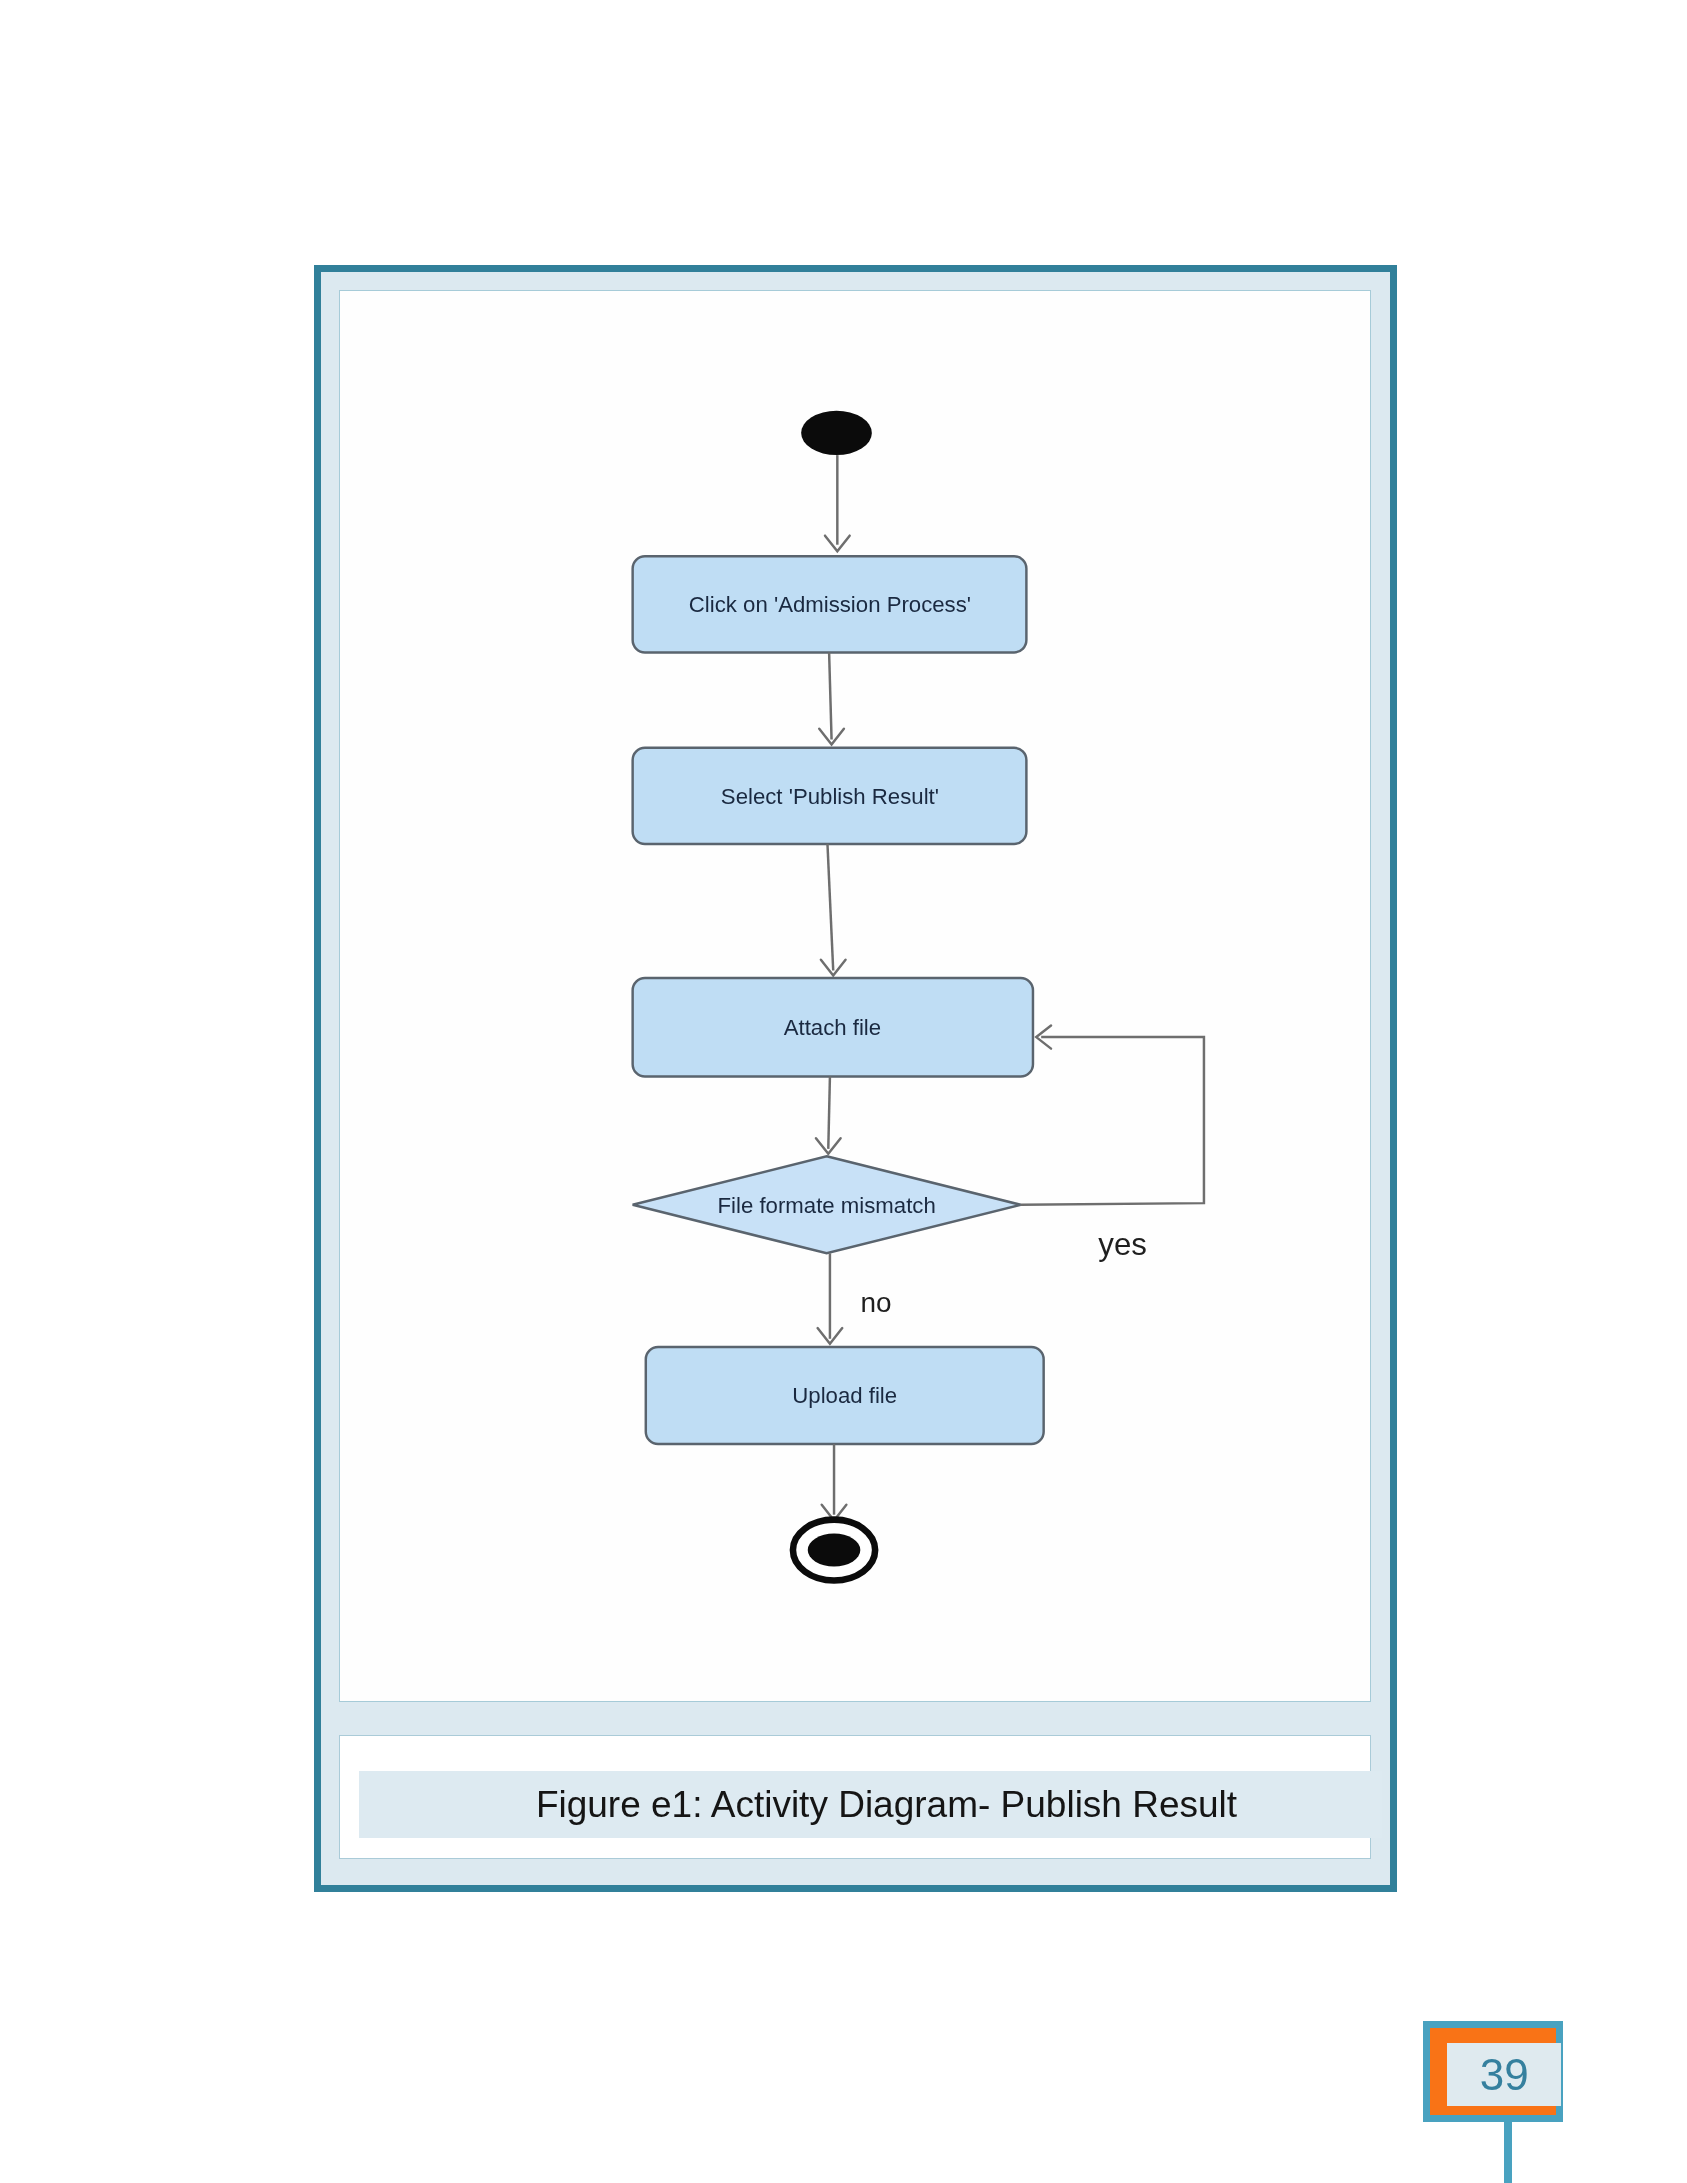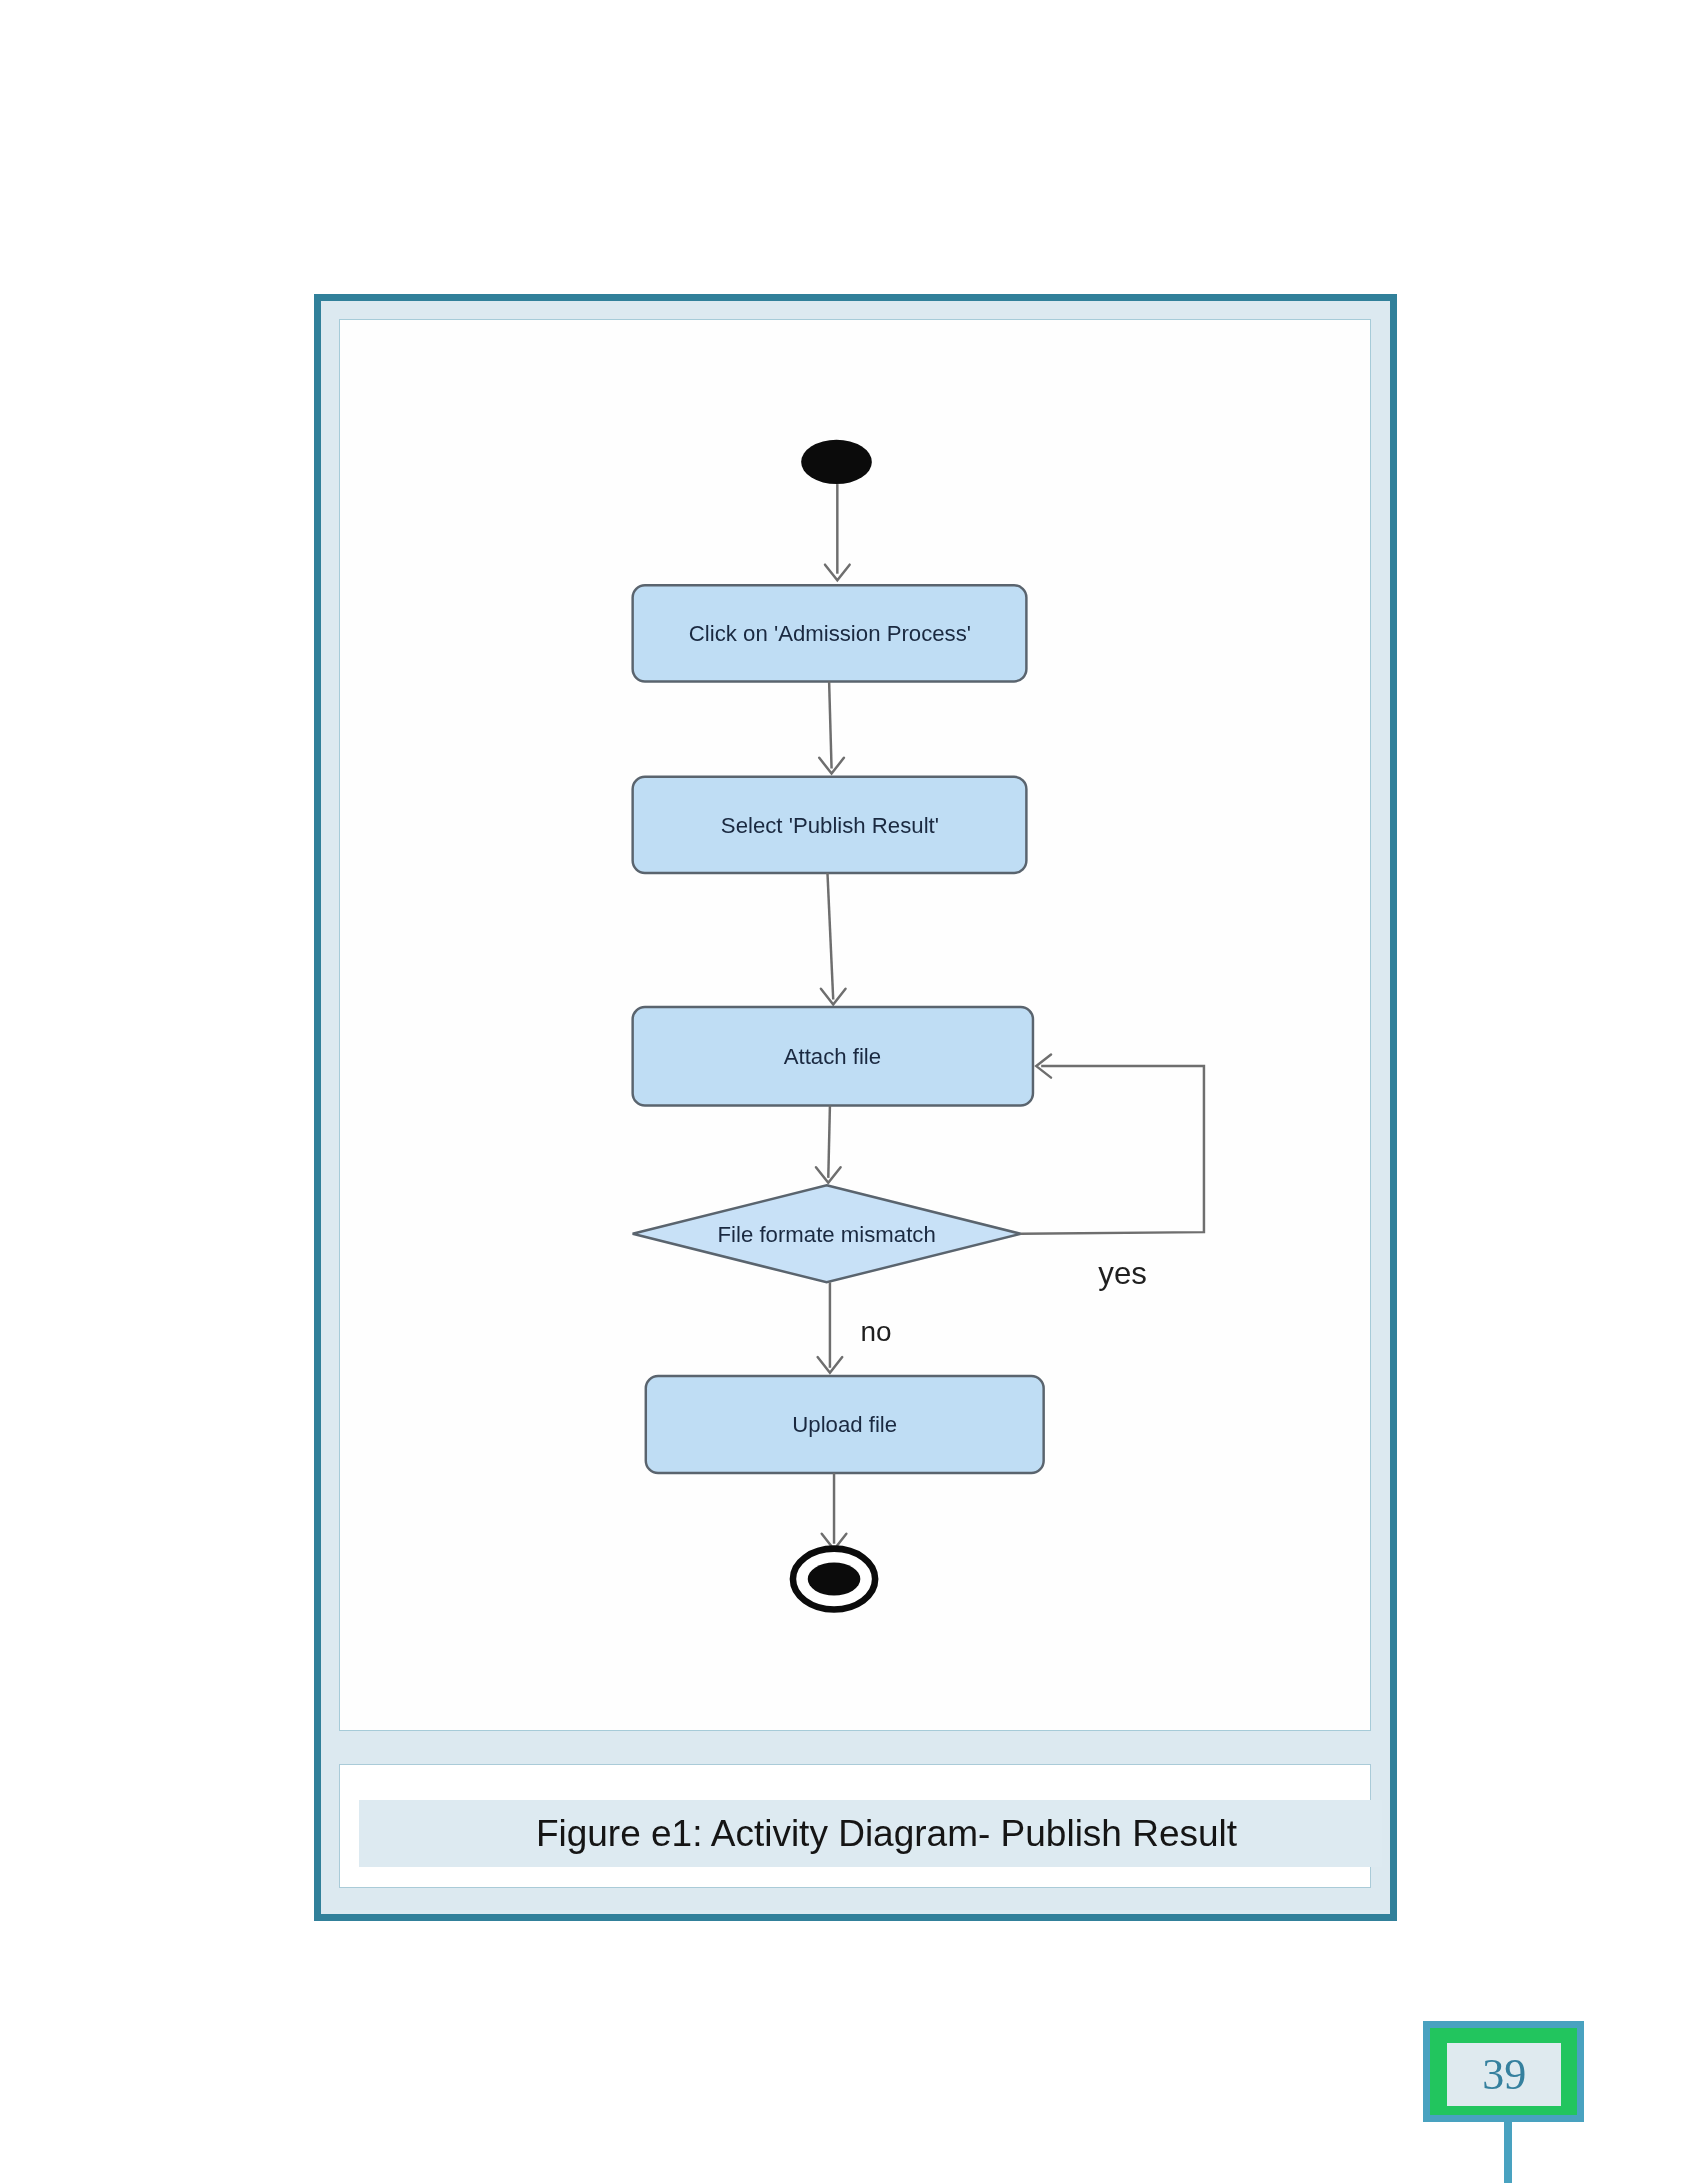--- a/index.html
+++ b/index.html
@@ -3,21 +3,21 @@
 <meta charset="utf-8">
 <style>
   html,body{margin:0;padding:0;}
   body{
     width:1687px;height:2183px;position:relative;background:#ffffff;
     font-family:"Liberation Sans",sans-serif;overflow:hidden;
   }
   
   .frame{
     position:absolute;left:314px;top:265px;width:1083px;height:1627px;
-    background:#dce9f0;border:7.4px solid #31809a;box-sizing:border-box;margin-top:29px;
+    background:#dce9f0;border:7.4px solid #31809a;box-sizing:border-box;
   }
   
   .diagram-panel{
     position:absolute;left:18px;top:18px;width:1032px;height:1412px;
     background:#fefefe;border:1.6px solid #a6cbd8;box-sizing:border-box;
   }
   .diagram-panel svg{display:block;width:100%;height:100%;}
   
   .caption-panel{
     position:absolute;left:18px;top:1463px;width:1032px;height:124px;
@@ -25,22 +25,22 @@
   }
   .caption-bar{
     position:absolute;left:19px;top:35px;width:991px;height:67px;
     background:#ddeaf1;display:flex;align-items:center;justify-content:center;padding-left:32px;
   }
   .caption-text{
     font-size:37px;color:#151515;letter-spacing:0px;white-space:nowrap;
   }
   
   .pagebox{
-    position:absolute;left:1423px;top:2021px;width:161px;height:101px;
-    background:#22c55e;border:7.4px solid #49a2c0;box-sizing:border-box;font-family:Liberation Serif, serif;
+    position:absolute;left:1423px;top:2021px;width:140px;height:101px;
+    background:#f97316;border:7.4px solid #49a2c0;box-sizing:border-box;
   }
   .pagebox-inner{
     position:absolute;left:17.3px;top:15px;width:114px;height:63px;
     background:#dfeaef;display:flex;align-items:center;justify-content:center;
   }
   .pagebox-inner span{font-size:44px;color:#35809e;}
   .page-stem{
     position:absolute;left:1504px;top:2121px;width:8.2px;height:63px;
     background:#49a2c0;
   }

